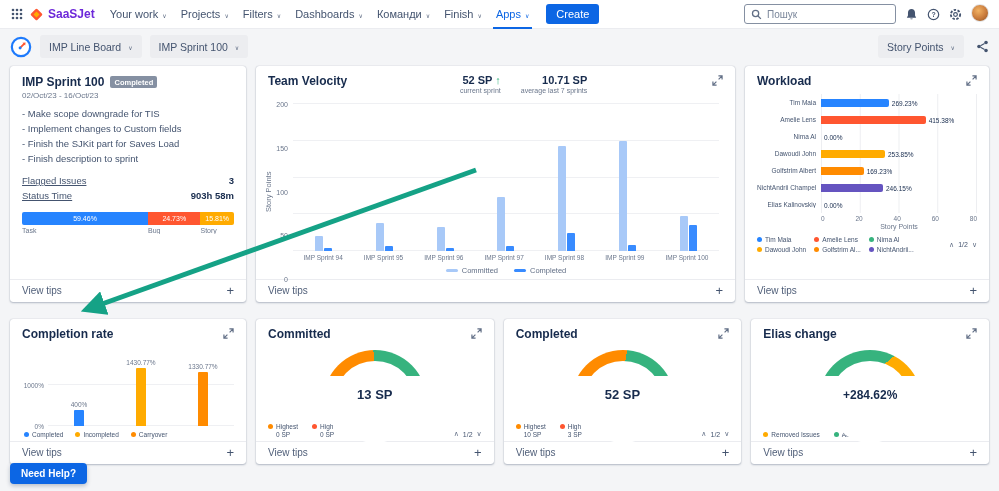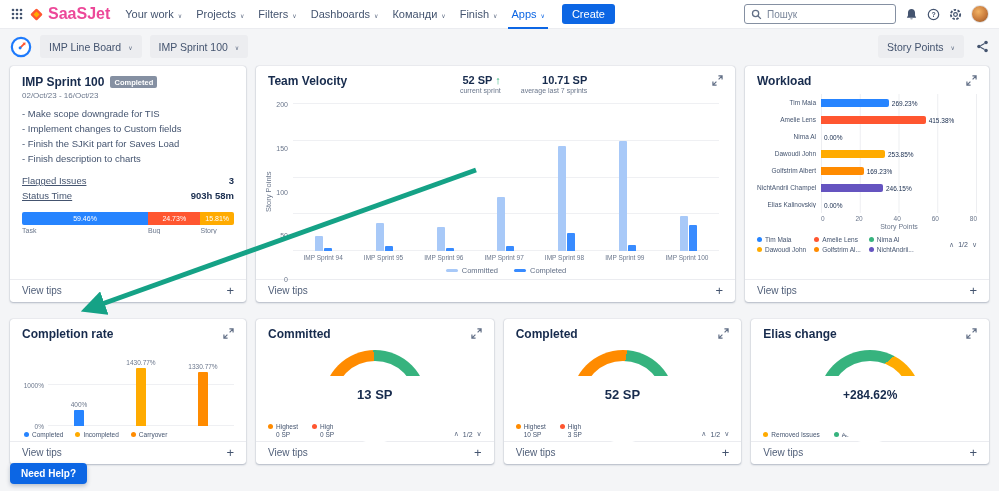--- a/index.html
+++ b/index.html
@@ -2,29 +2,29 @@
 <html><head>
 <meta charset="utf-8">
 <style>
 *{margin:0;padding:0;box-sizing:border-box;}
 body{width:999px;height:491px;font-family:"Liberation Sans","DejaVu Sans",sans-serif;background:#F4F5F7;position:relative;overflow:hidden;}
 
 
 .topnav{height:29px;background:#fff;border-bottom:1px solid #EBECF0;display:flex;align-items:center;gap:6px;padding:0 10px;position:relative;z-index:2;}
 .icon-btn{display:flex;align-items:center;justify-content:center;color:#44546F;cursor:pointer;}
 .brand{display:flex;align-items:center;gap:5px;cursor:pointer;}
-.brand-name{font-size:16px;font-weight:700;color:#ec4899;}
+.brand-name{font-size:12px;font-weight:700;color:#6d28d9;}
 .menu{display:flex;align-items:stretch;height:29px;margin-left:2px;}
 .menu-item{display:flex;align-items:center;gap:4px;padding:0 7px;font-size:11px;color:#44546F;cursor:pointer;position:relative;white-space:nowrap;}
 .menu-item .chev{font-size:6px;color:#626F86;padding-top:2px;}
 .menu-item.active{color:#0C66E4;}
 .menu-item.active .chev{color:#0C66E4;}
 .menu-item.active::after{content:"";position:absolute;left:4px;right:4px;bottom:0;height:2px;background:#0C66E4;}
 .create-btn{background:#0C66E4;color:#fff;border:none;border-radius:3px;height:20px;padding:0 10px;font-size:11px;font-family:inherit;cursor:pointer;margin-left:4px;}
-.nav-right{margin-left:auto;display:flex;align-items:center;gap:9px;}
+.nav-right{margin-left:auto;display:flex;gap:9px;}
 .search{display:flex;align-items:center;gap:5px;height:20px;width:152px;border:1px solid #8590A2;border-radius:3px;padding:0 6px;background:#fff;color:#626F86;}
 .search input{flex:1;border:none;outline:none;font-size:10px;font-family:inherit;color:#172B4D;min-width:0;background:transparent;}
 .search input::placeholder{color:#7A869A;}
 .avatar{width:18px;height:18px;border-radius:50%;background:radial-gradient(circle at 40% 35%,#F2B263 0%,#C97B3C 55%,#8A5226 100%);border:1px solid #E4E6EA;cursor:pointer;}
 
 
 .toolbar{display:flex;align-items:center;gap:8px;padding:6px 10px 0;}
 .app-logo{display:flex;cursor:pointer;}
 .select{display:flex;align-items:center;gap:7px;background:#ECEDF0;border:none;border-radius:3px;height:23px;padding:0 9px;font-size:10.5px;color:#44546F;font-family:inherit;cursor:pointer;white-space:nowrap;}
 .select .sel-chev{font-size:6px;color:#626F86;padding-top:1px;}
@@ -257,21 +257,21 @@
     <section class="card sprint-card">
       <div class="sprint-head">
         <span class="card-title">IMP Sprint 100</span>
         <span class="badge">Completed</span>
       </div>
       <div class="sprint-dates">02/Oct/23 - 16/Oct/23</div>
       <div class="sprint-goals" id="sprint-goals">
           <div class="goal-line">- Make scope downgrade for TIS</div>
           <div class="goal-line">- Implement changes to Custom fields</div>
           <div class="goal-line">- Finish the SJKit part for Saves Load</div>
-          <div class="goal-line">- Finish description to charts</div>
+          <div class="goal-line">- Finish description to sprint</div>
         </div>
       <div class="sprint-stats" id="sprint-stats">
           <div class="stat-row">
             <span class="stat-label">Flagged Issues</span>
             <span class="stat-value">3</span>
           </div>
           <div class="stat-row">
             <span class="stat-label">Status Time</span>
             <span class="stat-value">903h 58m</span>
           </div>

